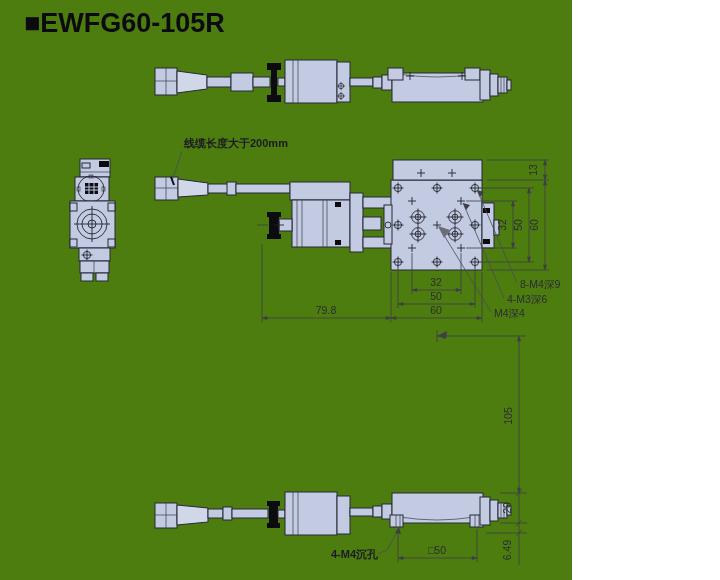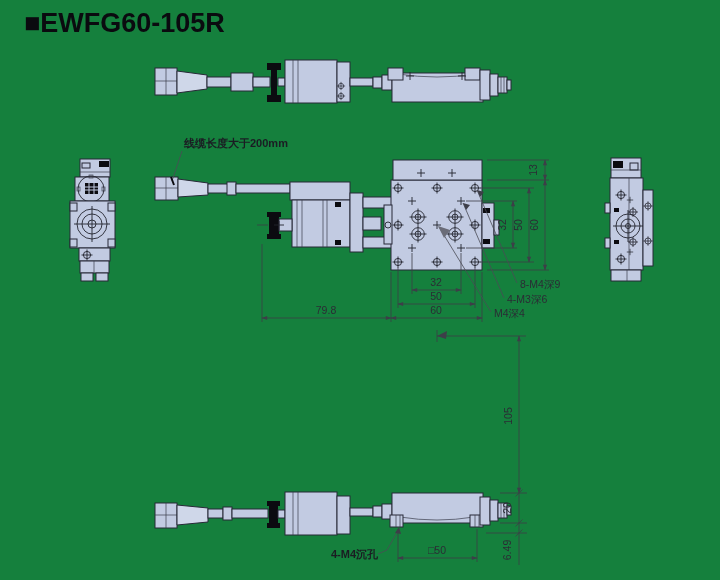--- a/index.html
+++ b/index.html
@@ -1,16 +1,16 @@
 <!DOCTYPE html>
 <html><head>
 <meta charset="utf-8">
 <style>
   html,body{margin:0;padding:0;}
-  .canvas{position:relative;width:720px;height:580px;background:#15803d;overflow:hidden;
+  .canvas{position:relative;width:572px;height:580px;background:#4d7c0f;overflow:hidden;
           font-family:"Liberation Sans", sans-serif;}
   .title{position:absolute;left:24px;top:8px;font-size:27px;font-weight:bold;color:#0a0a0f;
          letter-spacing:0px;}
   svg{position:absolute;left:0;top:0;}
   .part{fill:#c2cbe2;stroke:#272937;stroke-width:1;}
   .part-light{fill:#cfd7e9;stroke:#272937;stroke-width:1;}
   .inner{stroke:#3b3d4c;stroke-width:0.7;fill:none;}
   .blackpart{fill:#0b0b10;stroke:none;}
   .hole{stroke:#23242e;stroke-width:0.9;fill:none;}
   .dimline{stroke:#3d3e48;stroke-width:0.8;fill:none;}

